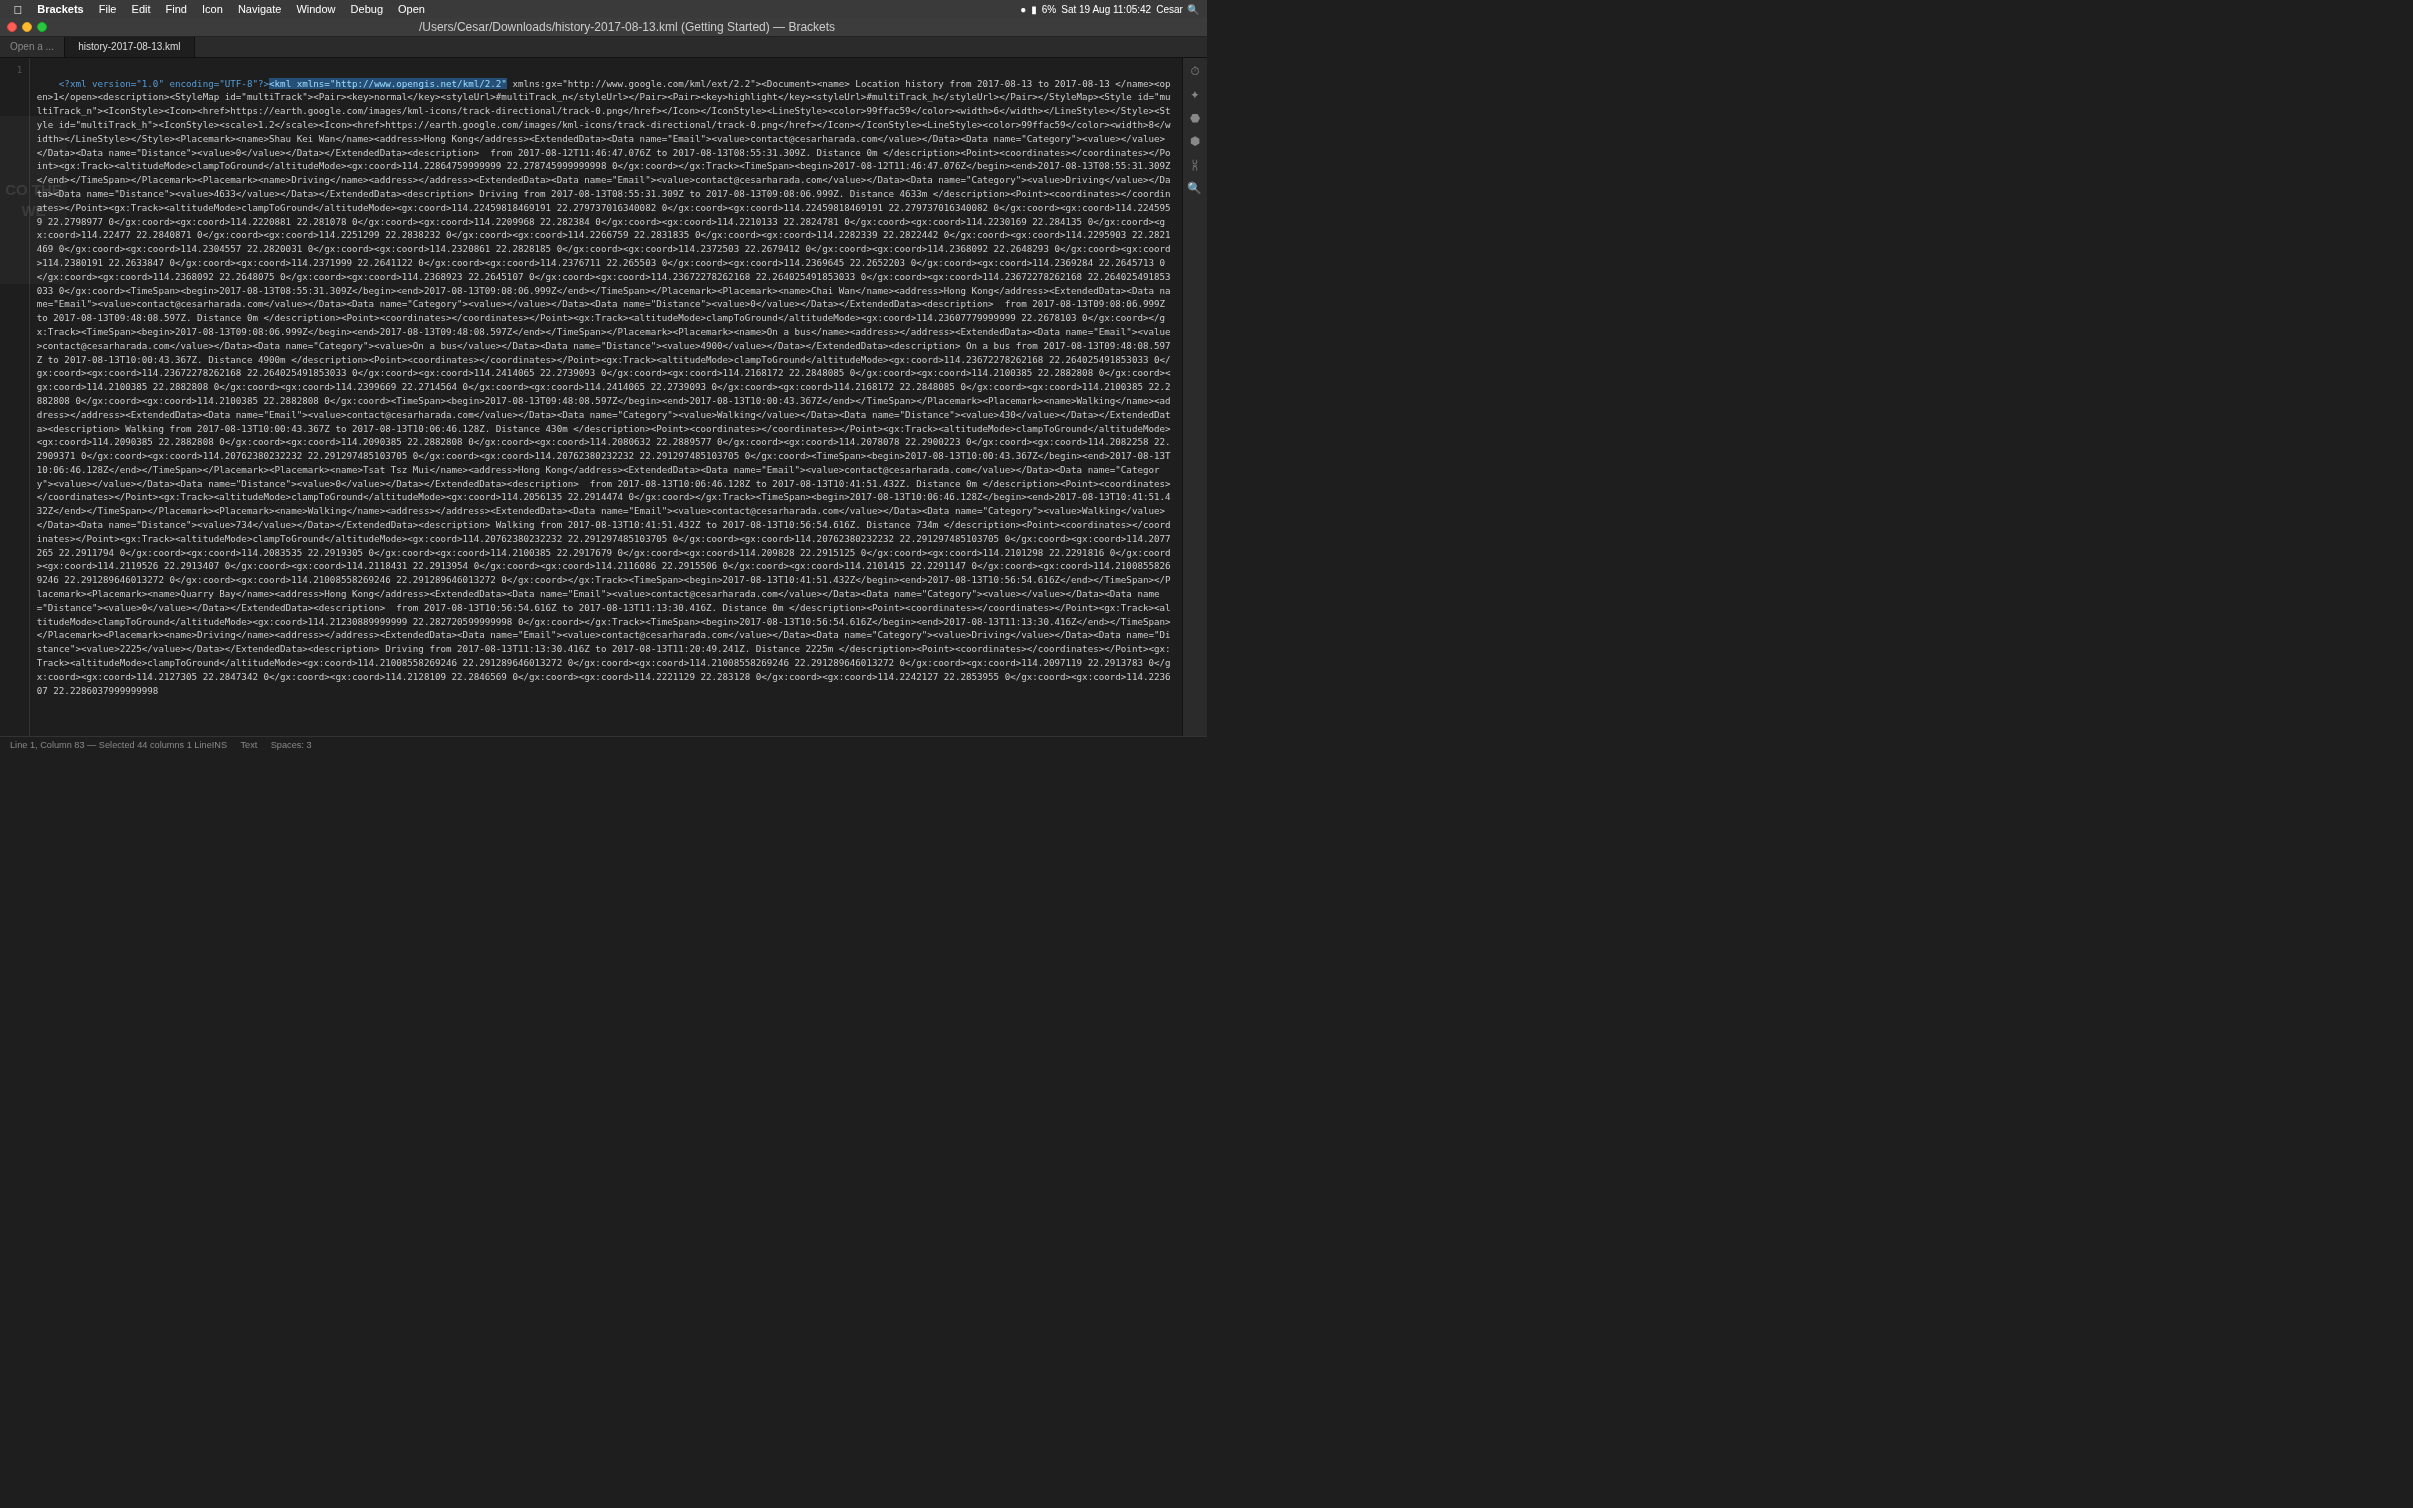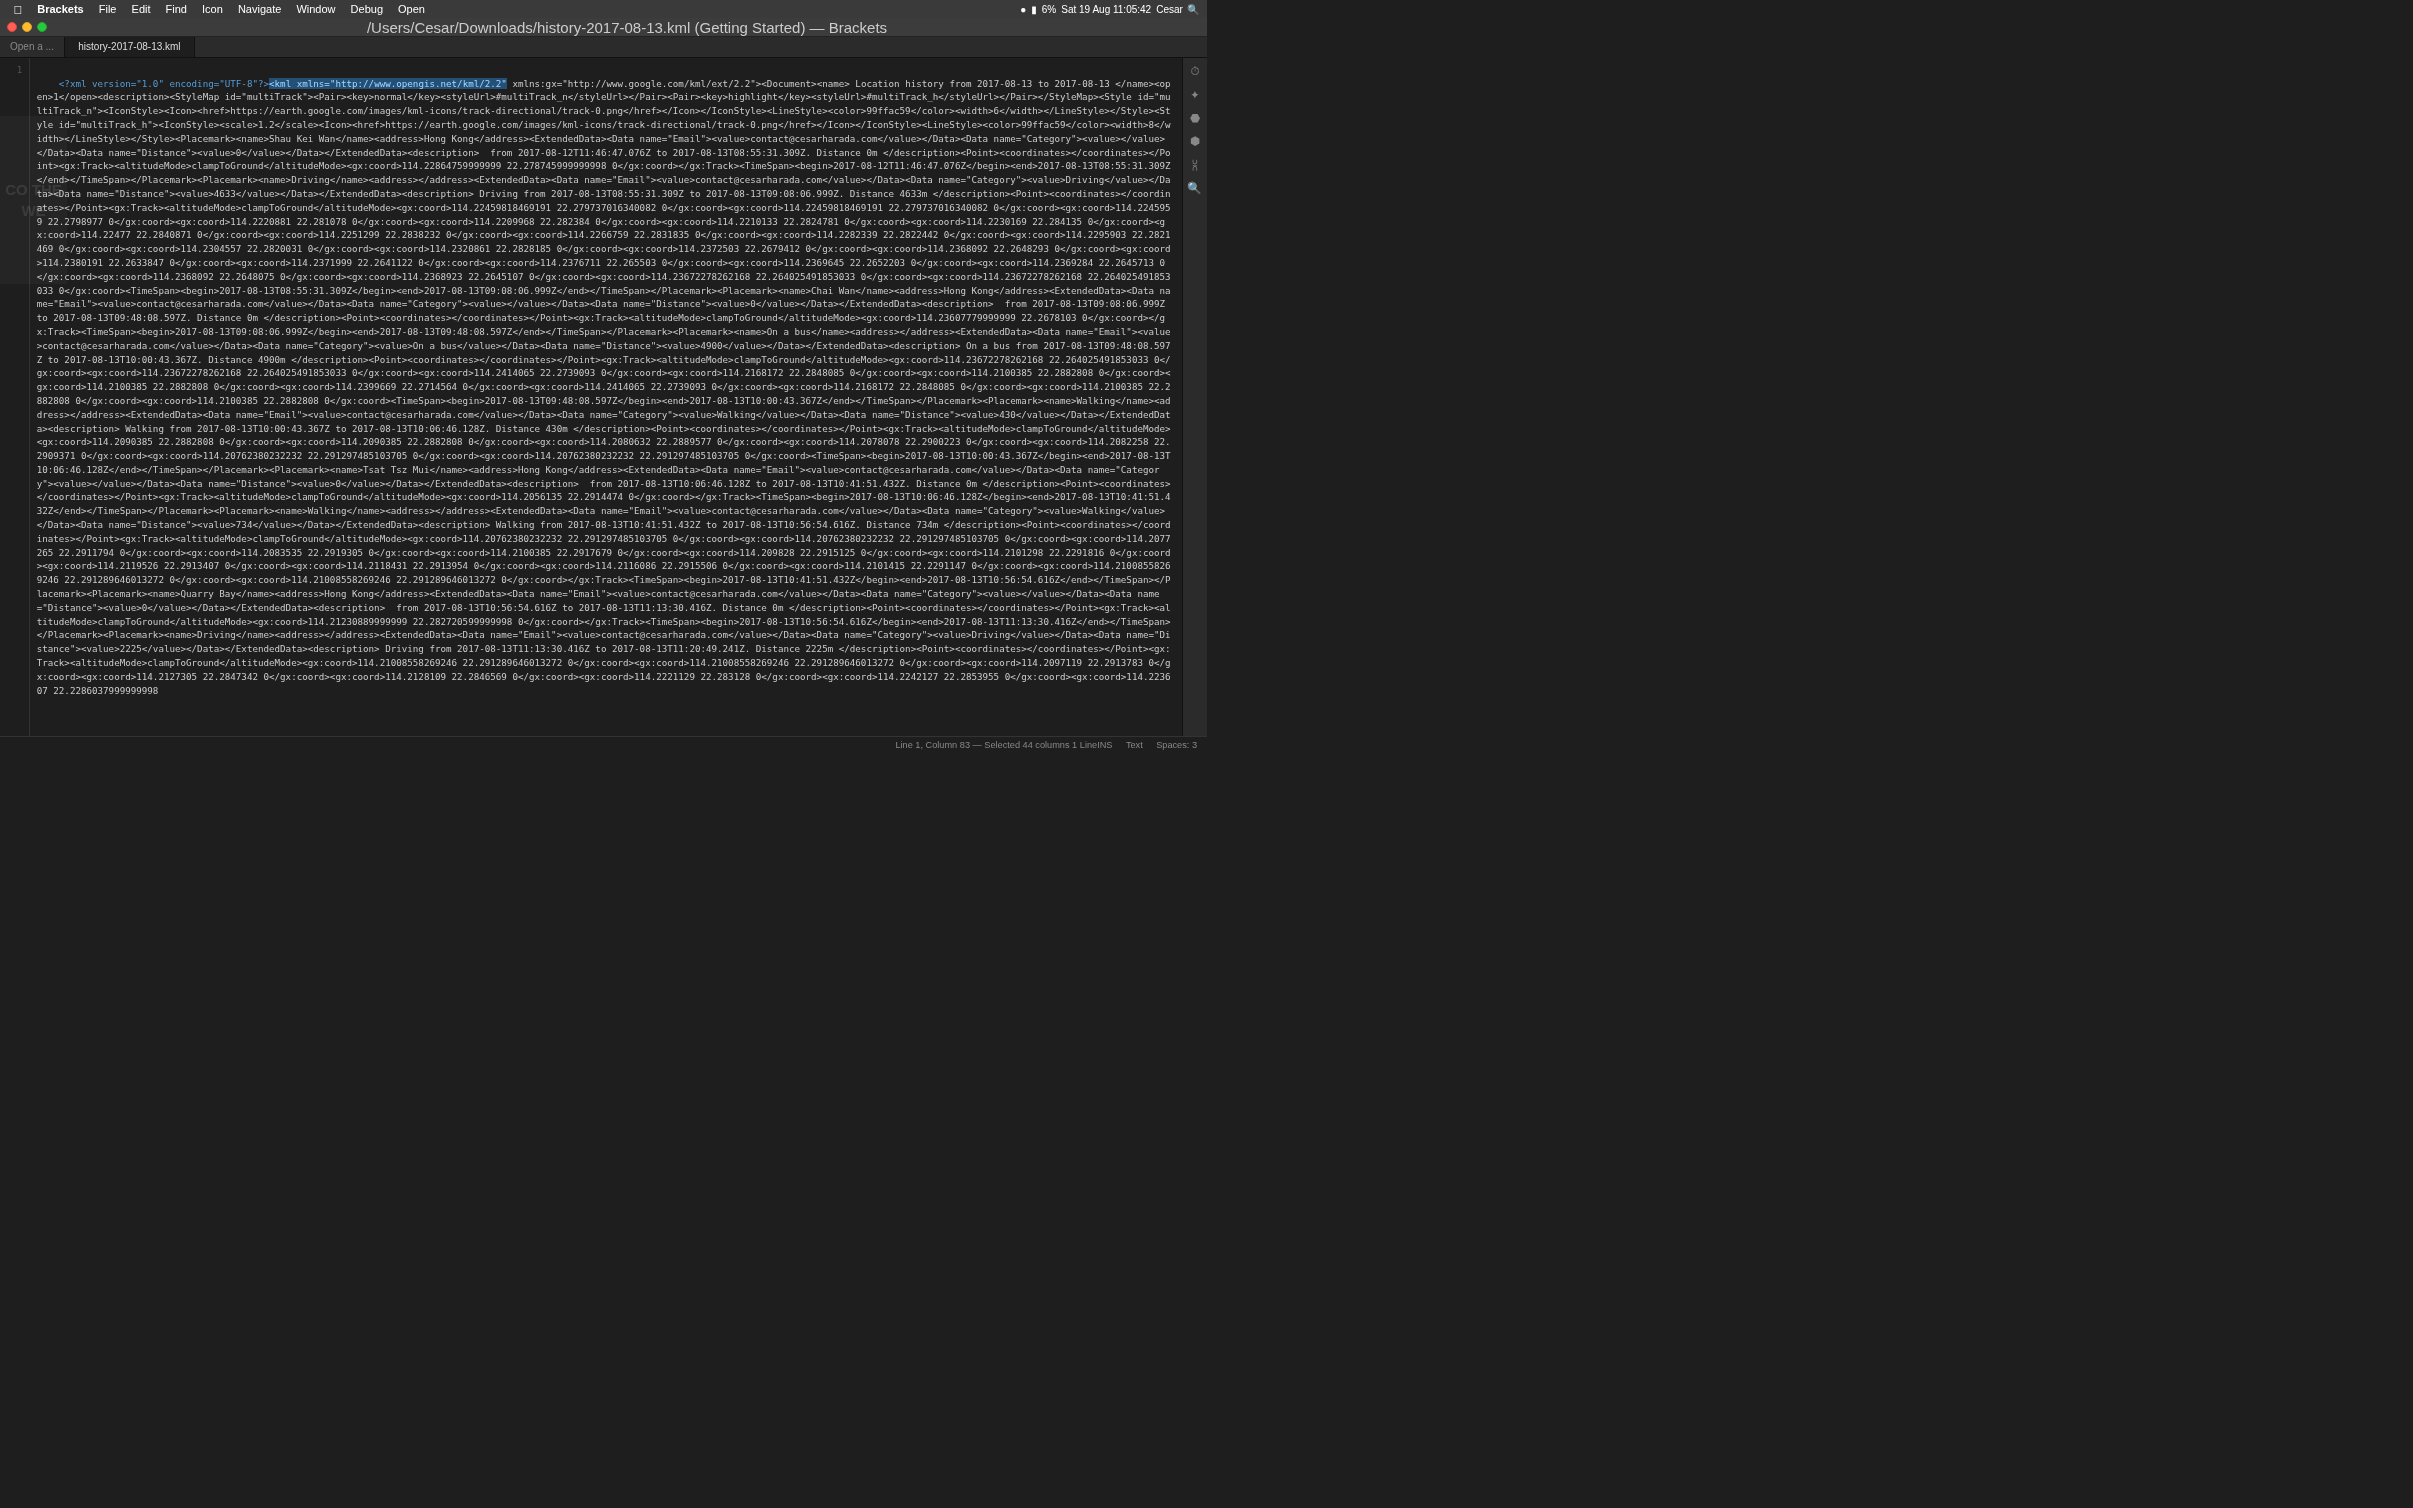--- a/index.html
+++ b/index.html
@@ -77,21 +77,21 @@
       display: flex;
       gap: 5px;
       align-items: center;
     }
 
     .tl-red { width: 10px; height: 10px; border-radius: 50%; background: #ff5f57; border: 0.8px solid #e0443e; cursor: pointer; }
     .tl-yellow { width: 10px; height: 10px; border-radius: 50%; background: #ffbd2e; border: 0.8px solid #dea123; cursor: pointer; }
     .tl-green { width: 10px; height: 10px; border-radius: 50%; background: #28c940; border: 0.8px solid #1aab29; cursor: pointer; }
 
     #titlebar-text {
-      font-size: 15px;
+      font-size: 12px;
       color: #ccc;
       margin-left: 47px;
     }
 
     
     #tabbar {
       background: #2b2b2b;
       height: 21px;
       display: flex;
       align-items: center;
@@ -194,21 +194,21 @@
     
     #statusbar {
       background: #1e1e1e;
       height: 18.4px;
       display: flex;
       align-items: center;
       padding: 5px 10px;
       font-size: 9.2px;
       color: #888;
       border-top: 0.8px solid #333;
-      justify-content: flex-end;
+      justify-content: flex-start;
     }
 
     .status-left { display: flex; gap: 13.4px; align-items: center; }
     .status-right { display: flex; gap: 13.4px; align-items: center; }
 
     .code-content {
       font-family: 'Menlo', 'Monaco', monospace;
       font-size: 9.2px;
       line-height: 1.5;
       white-space: pre-wrap;

